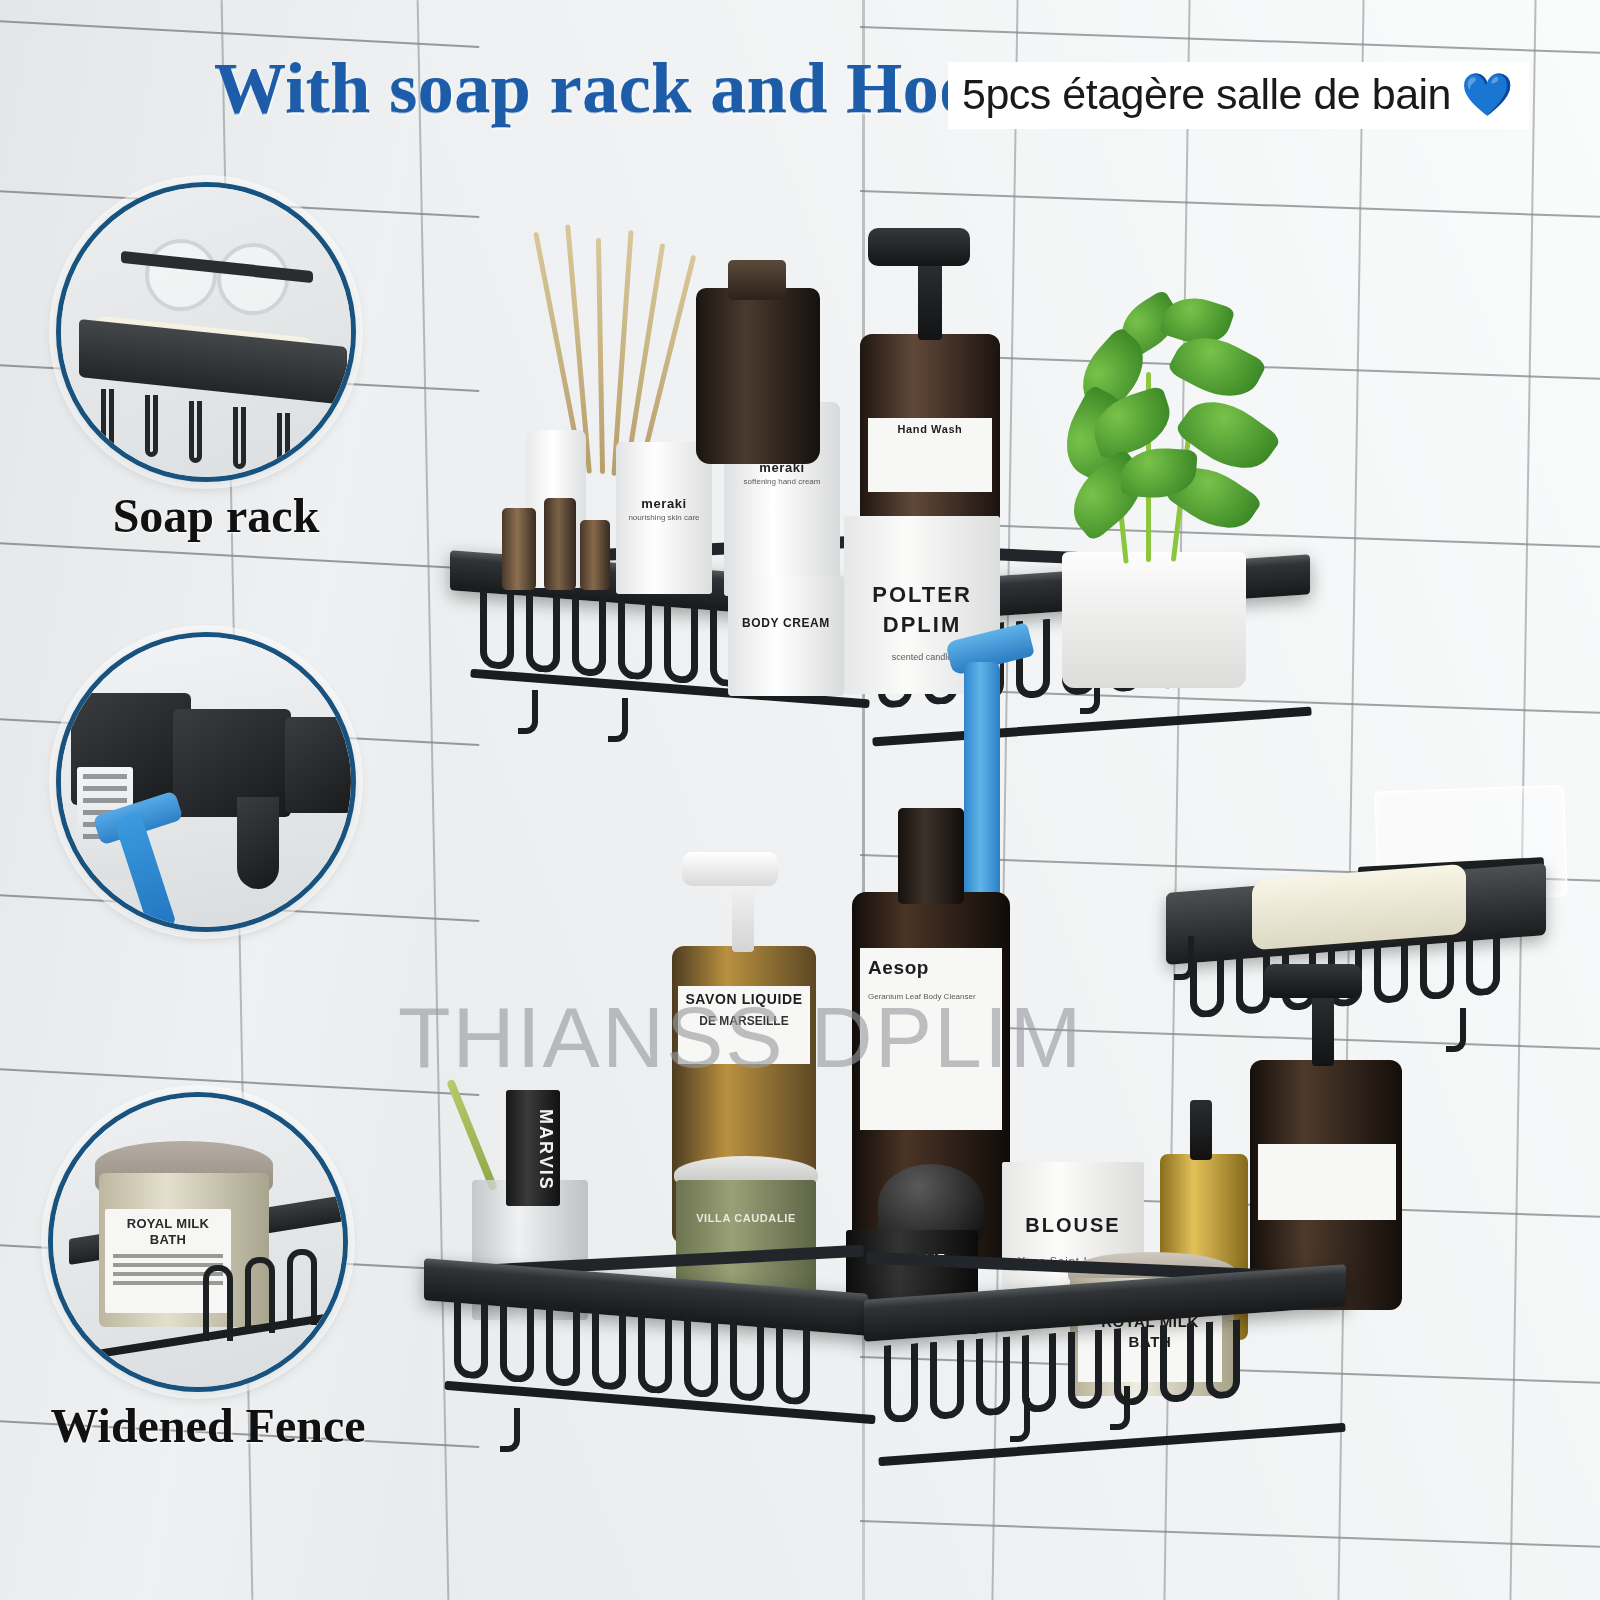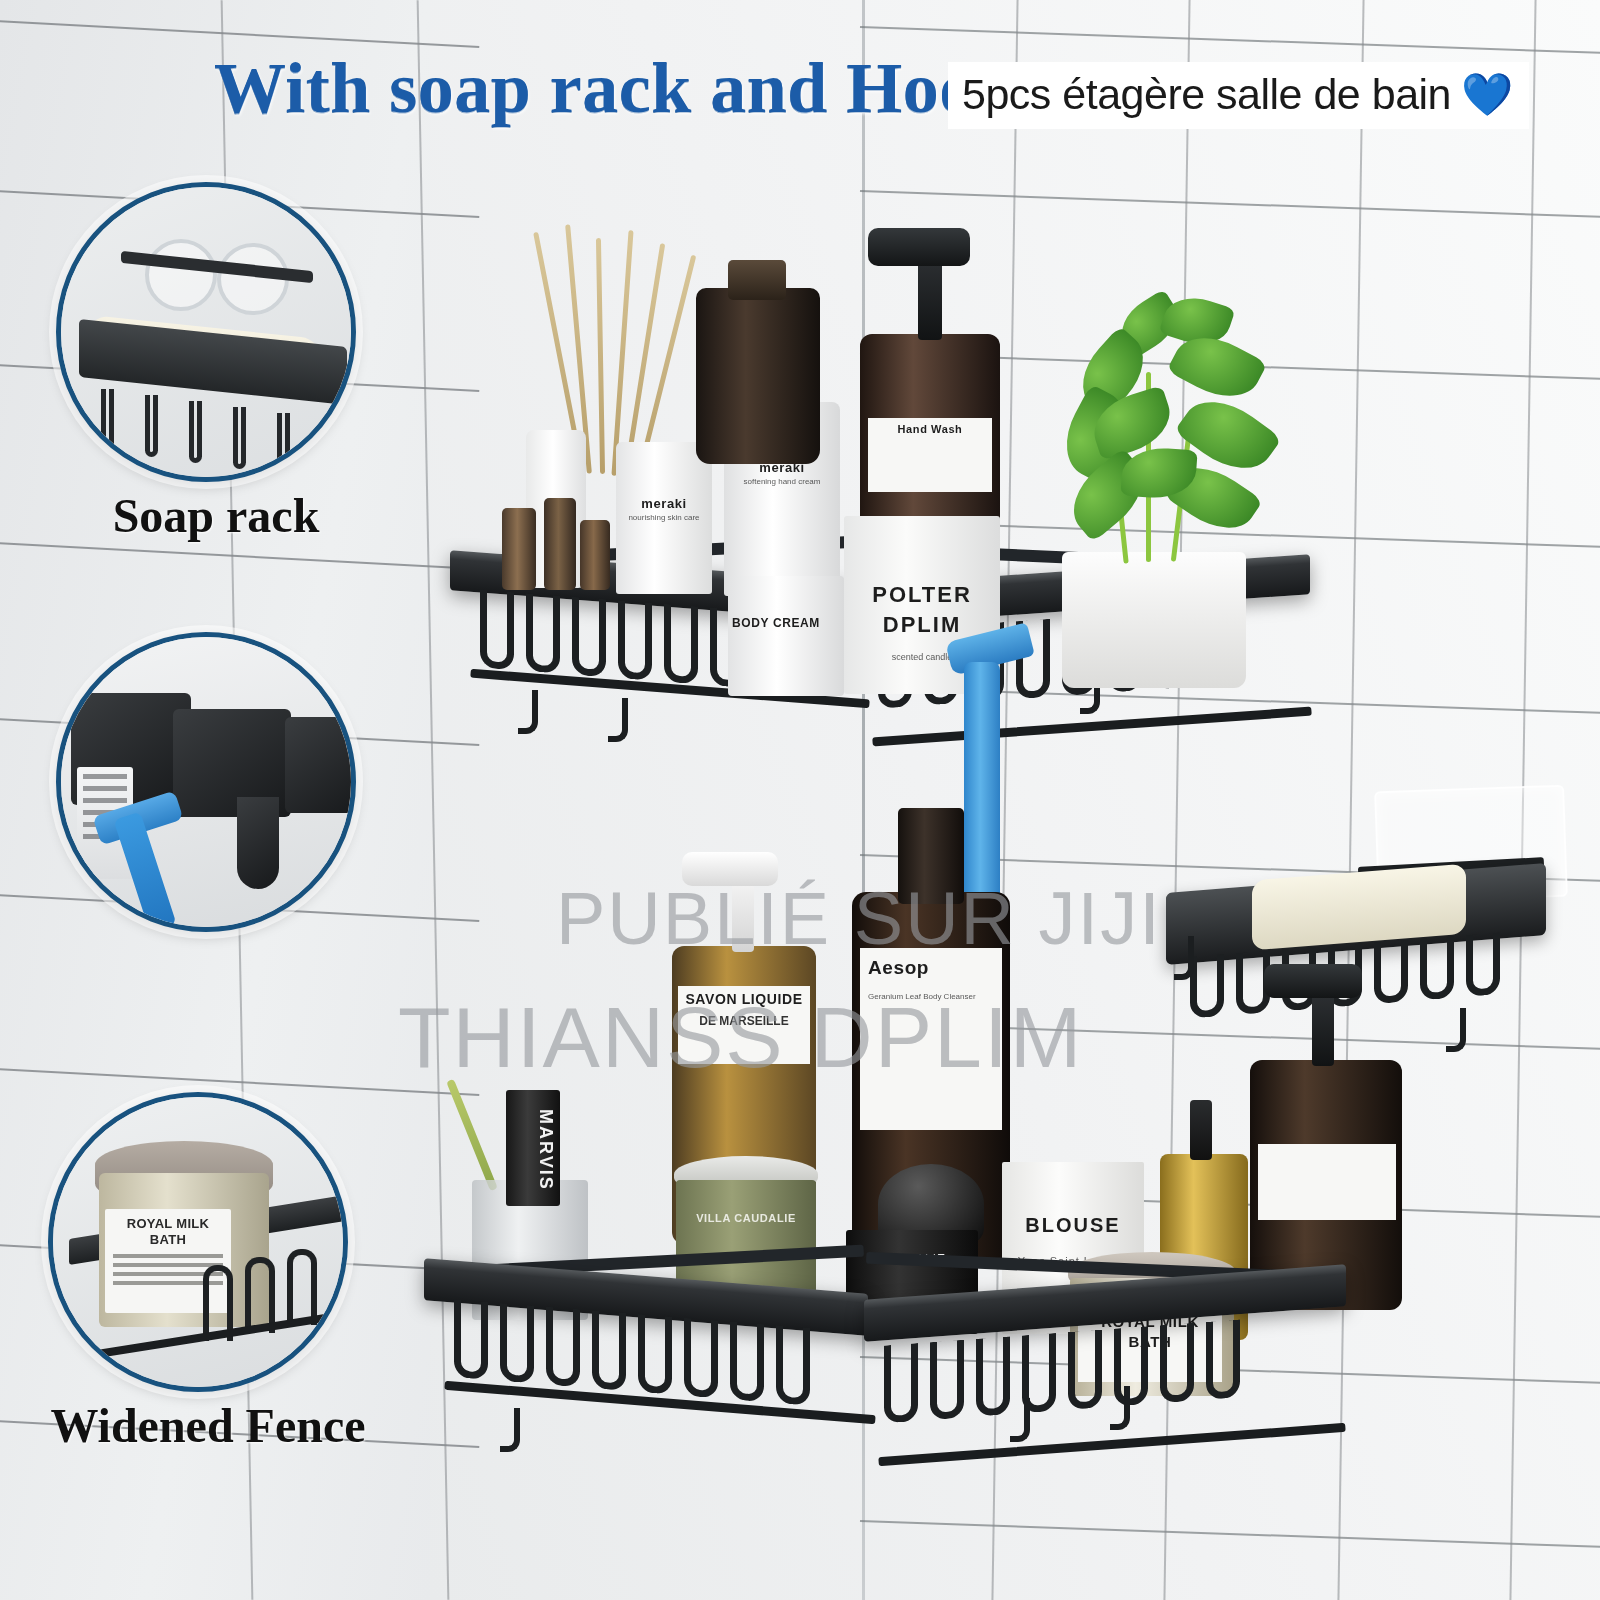--- a/index.html
+++ b/index.html
@@ -331,21 +331,21 @@
     <div style="position:absolute;left:288px;top:80px;width:58px;height:40px;background:linear-gradient(#5a4a3a,#2b2219);border-radius:5px;"></div>
 
     <div class="bottle" style="left:420px;top:154px;width:140px;height:214px;background:linear-gradient(90deg,#201611,#61483a 38%,#1b1310);border-radius:12px;"></div>
     <div class="pump-neck" style="left:478px;top:76px;width:24px;height:84px;"></div>
     <div class="pump-head" style="left:428px;top:48px;width:102px;height:38px;"></div>
     <div class="lbl" style="left:428px;top:238px;width:124px;height:74px;font-size:11px;">
       <span>Hand Wash</span>
     </div>
 
     <div class="bottle" style="left:288px;top:396px;width:116px;height:120px;background:linear-gradient(90deg,#e2e3e4,#ffffff 42%,#d9dadb);border-radius:4px;"></div>
-    <div class="lbl" style="left:286px;top:432px;width:100px;height:42px;font-size:12px;background:transparent;">
+    <div class="lbl" style="left:296px;top:432px;width:100px;height:42px;font-size:12px;background:transparent;">
       <span>BODY CREAM</span>
     </div>
 
     <div class="bottle" style="left:404px;top:336px;width:156px;height:178px;background:linear-gradient(90deg,#e6e7e7,#fbfbfa 40%,#dcdddd);border-radius:3px;"></div>
     <div class="lbl" style="left:412px;top:396px;width:140px;height:90px;font-size:22px;line-height:1.35;background:transparent;letter-spacing:2px;">
       <span>POLTER DPLIM</span>
       <small style="font-size:9px;margin-top:12px;">scented candle</small>
     </div>
 
     <div class="plant-pot" style="left:622px;top:372px;width:184px;height:136px;"></div>
@@ -531,21 +531,20 @@
           <i></i>
       </div>
       <div class="c3-fence" style="left:150px;top:168px;"></div>
       <div class="c3-fence" style="left:192px;top:160px;"></div>
       <div class="c3-fence" style="left:234px;top:152px;"></div>
       <div style="position:absolute;left:24px;top:236px;width:256px;height:8px;background:#1b1e20;transform:rotate(-9deg);border-radius:3px;"></div>
     </div>
     <div class="callout-label">Widened Fence</div>
   </div>
 
-  <div class="watermark wm1">PUBLIÉ SUR JIJI</div>
   <div class="watermark wm2">THIANSS DPLIM</div>
 
   <div class="headline">With soap rack and Hooks</div>
   <div class="overlay-box">
     <span>5pcs étagère salle de bain</span>
     <span class="heart">💙</span>
   </div>
 
 </div>
 

